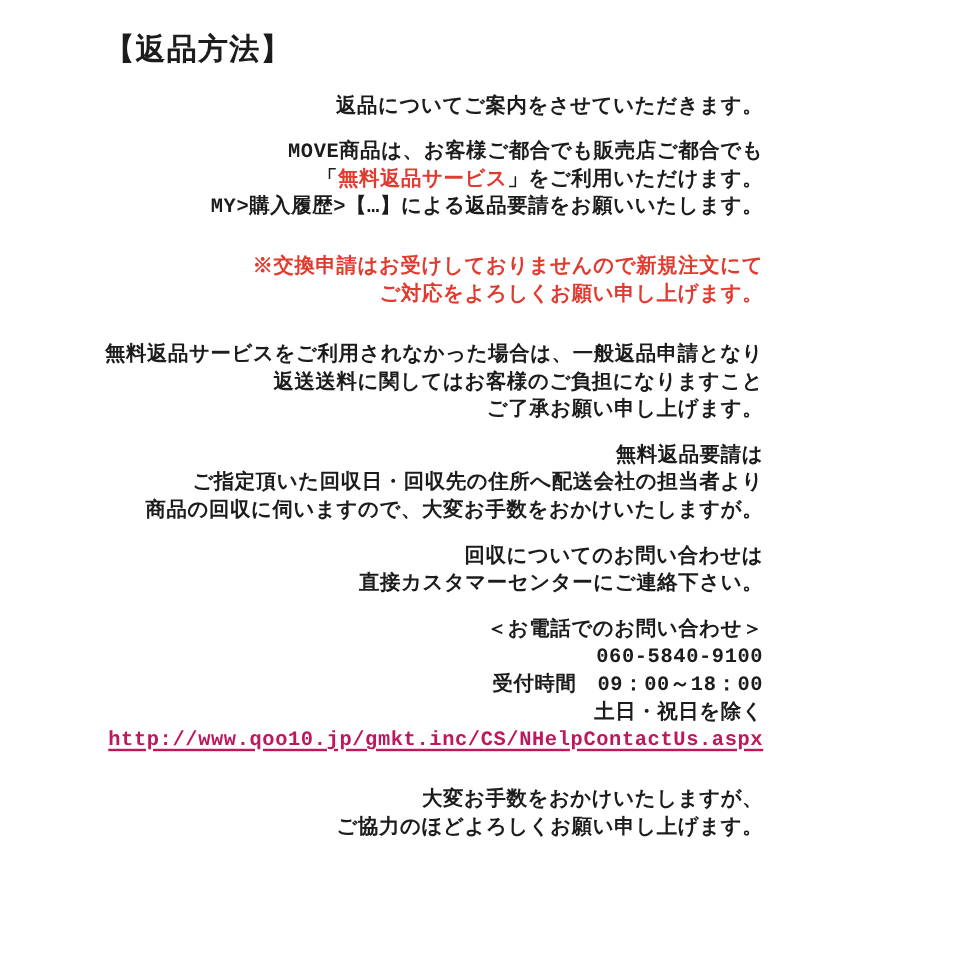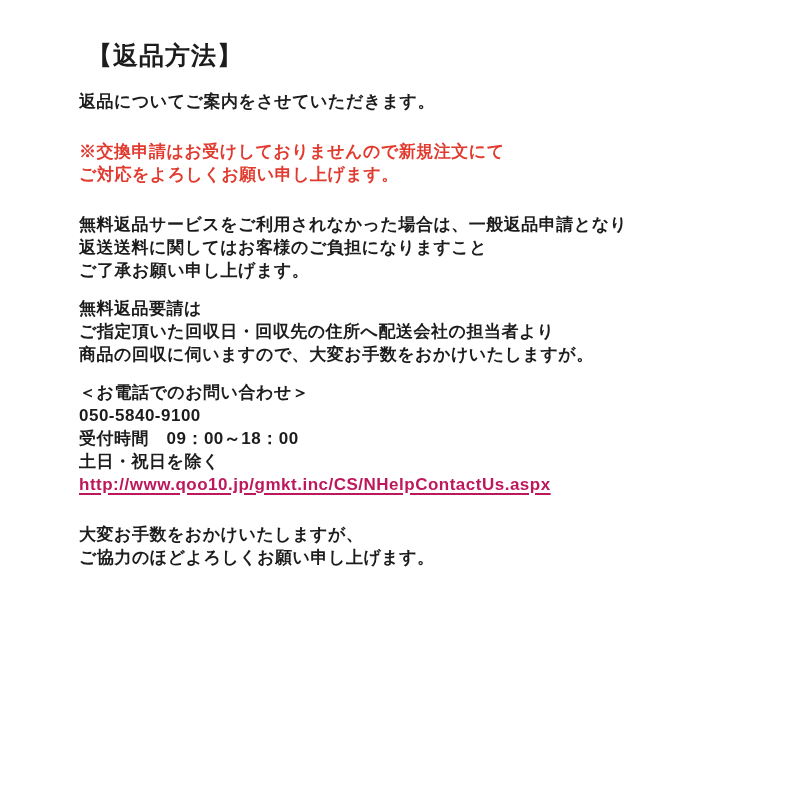--- a/index.html
+++ b/index.html
@@ -7,37 +7,38 @@
     padding: 0;
     background: #ffffff;
   }
   .page {
     position: relative;
     width: 676px;
     height: 800px;
     background: #ffffff;
     overflow: hidden;
     box-sizing: border-box;
-    padding: 40px 40px 0 79px;
-    font-family: Liberation Sans, sans-serif;
+    padding: 28px 40px 0 79px;
+    font-family: Liberation Mono, monospace;
     font-weight: bold;
     color: #1c1c1c;
     -webkit-font-smoothing: antialiased;
   }
   .doc-title {
     font-size: 25px;
     line-height: 30px;
     margin: 0 0 20px 8px;
     letter-spacing: 1px;
   }
   .para {
     font-size: 17px;
     line-height: 23px;
     margin: 0 0 15px 0;
     letter-spacing: 0.5px;
+    text-align: right;
   }
   .line {
     display: block;
     white-space: nowrap;
   }
   .red {
     color: #e13b30;
   }
   .url-link {
     color: #be185d;
@@ -54,20 +55,25 @@
 <body>
 
 <div class="page">
 
   <h1 class="doc-title">【返品方法】</h1>
 
   <p class="para">
     <span class="line">返品についてご案内をさせていただきます。</span>
   </p>
 
+  <p class="para">
+    <span class="line">MOVE商品は、お客様ご都合でも販売店ご都合でも</span>
+    <span class="line"><span>「</span><span class="red">無料返品サービス</span><span>」をご利用いただけます。</span></span>
+    <span class="line">MY&gt;購入履歴&gt;【…】による返品要請をお願いいたします。</span>
+  </p>
 
 
   <div class="spacer-lg"></div>
 
   <p class="para red">
     <span class="line">※交換申請はお受けしておりませんので新規注文にて</span>
     <span class="line">ご対応をよろしくお願い申し上げます。</span>
   </p>
 
   <div class="spacer-lg"></div>
@@ -77,24 +83,28 @@
     <span class="line">返送送料に関してはお客様のご負担になりますこと</span>
     <span class="line">ご了承お願い申し上げます。</span>
   </p>
 
   <p class="para">
     <span class="line">無料返品要請は</span>
     <span class="line">ご指定頂いた回収日・回収先の住所へ配送会社の担当者より</span>
     <span class="line">商品の回収に伺いますので、大変お手数をおかけいたしますが。</span>
   </p>
 
+  <p class="para">
+    <span class="line">回収についてのお問い合わせは</span>
+    <span class="line">直接カスタマーセンターにご連絡下さい。</span>
+  </p>
 
   <p class="para">
     <span class="line">＜お電話でのお問い合わせ＞</span>
-    <span class="line">050-5840-9100</span>
+    <span class="line">060-5840-9100</span>
     <span class="line">受付時間　09：00～18：00</span>
     <span class="line">土日・祝日を除く</span>
     <span class="line"><a class="url-link">http://www.qoo10.jp/gmkt.inc/CS/NHelpContactUs.aspx</a></span>
   </p>
 
   <div class="spacer-lg"></div>
 
   <p class="para">
     <span class="line">大変お手数をおかけいたしますが、</span>
     <span class="line">ご協力のほどよろしくお願い申し上げます。</span>

